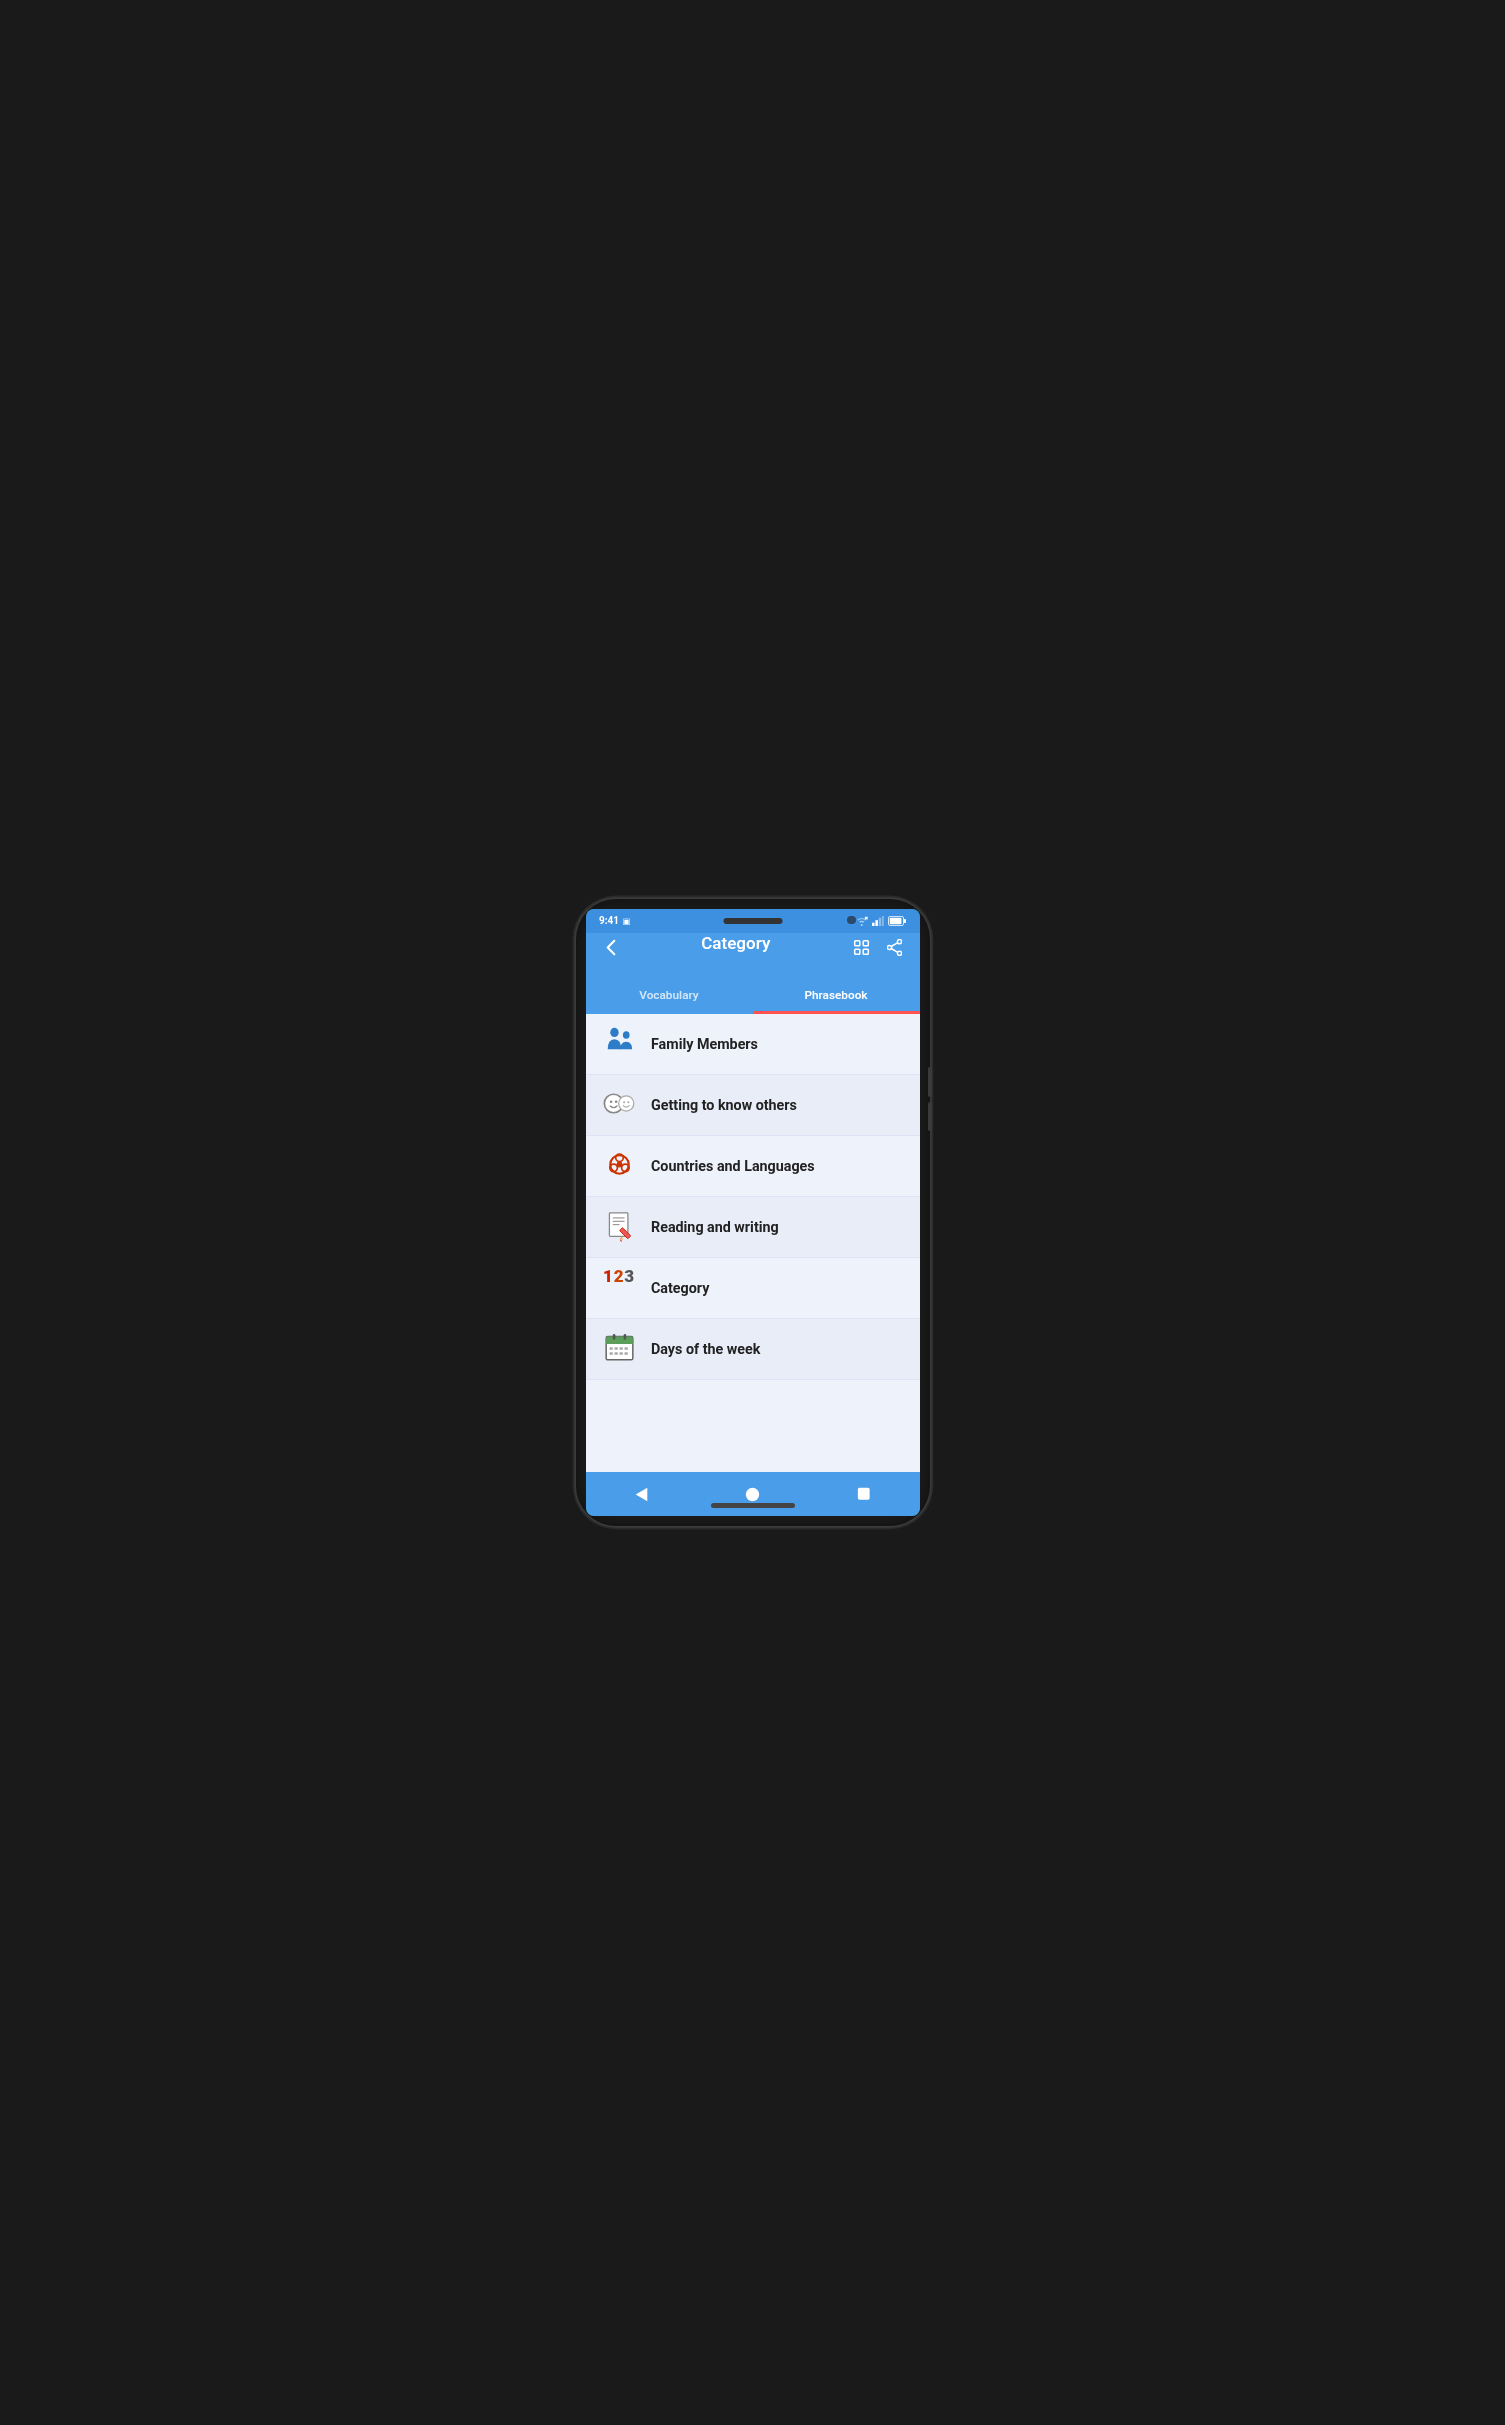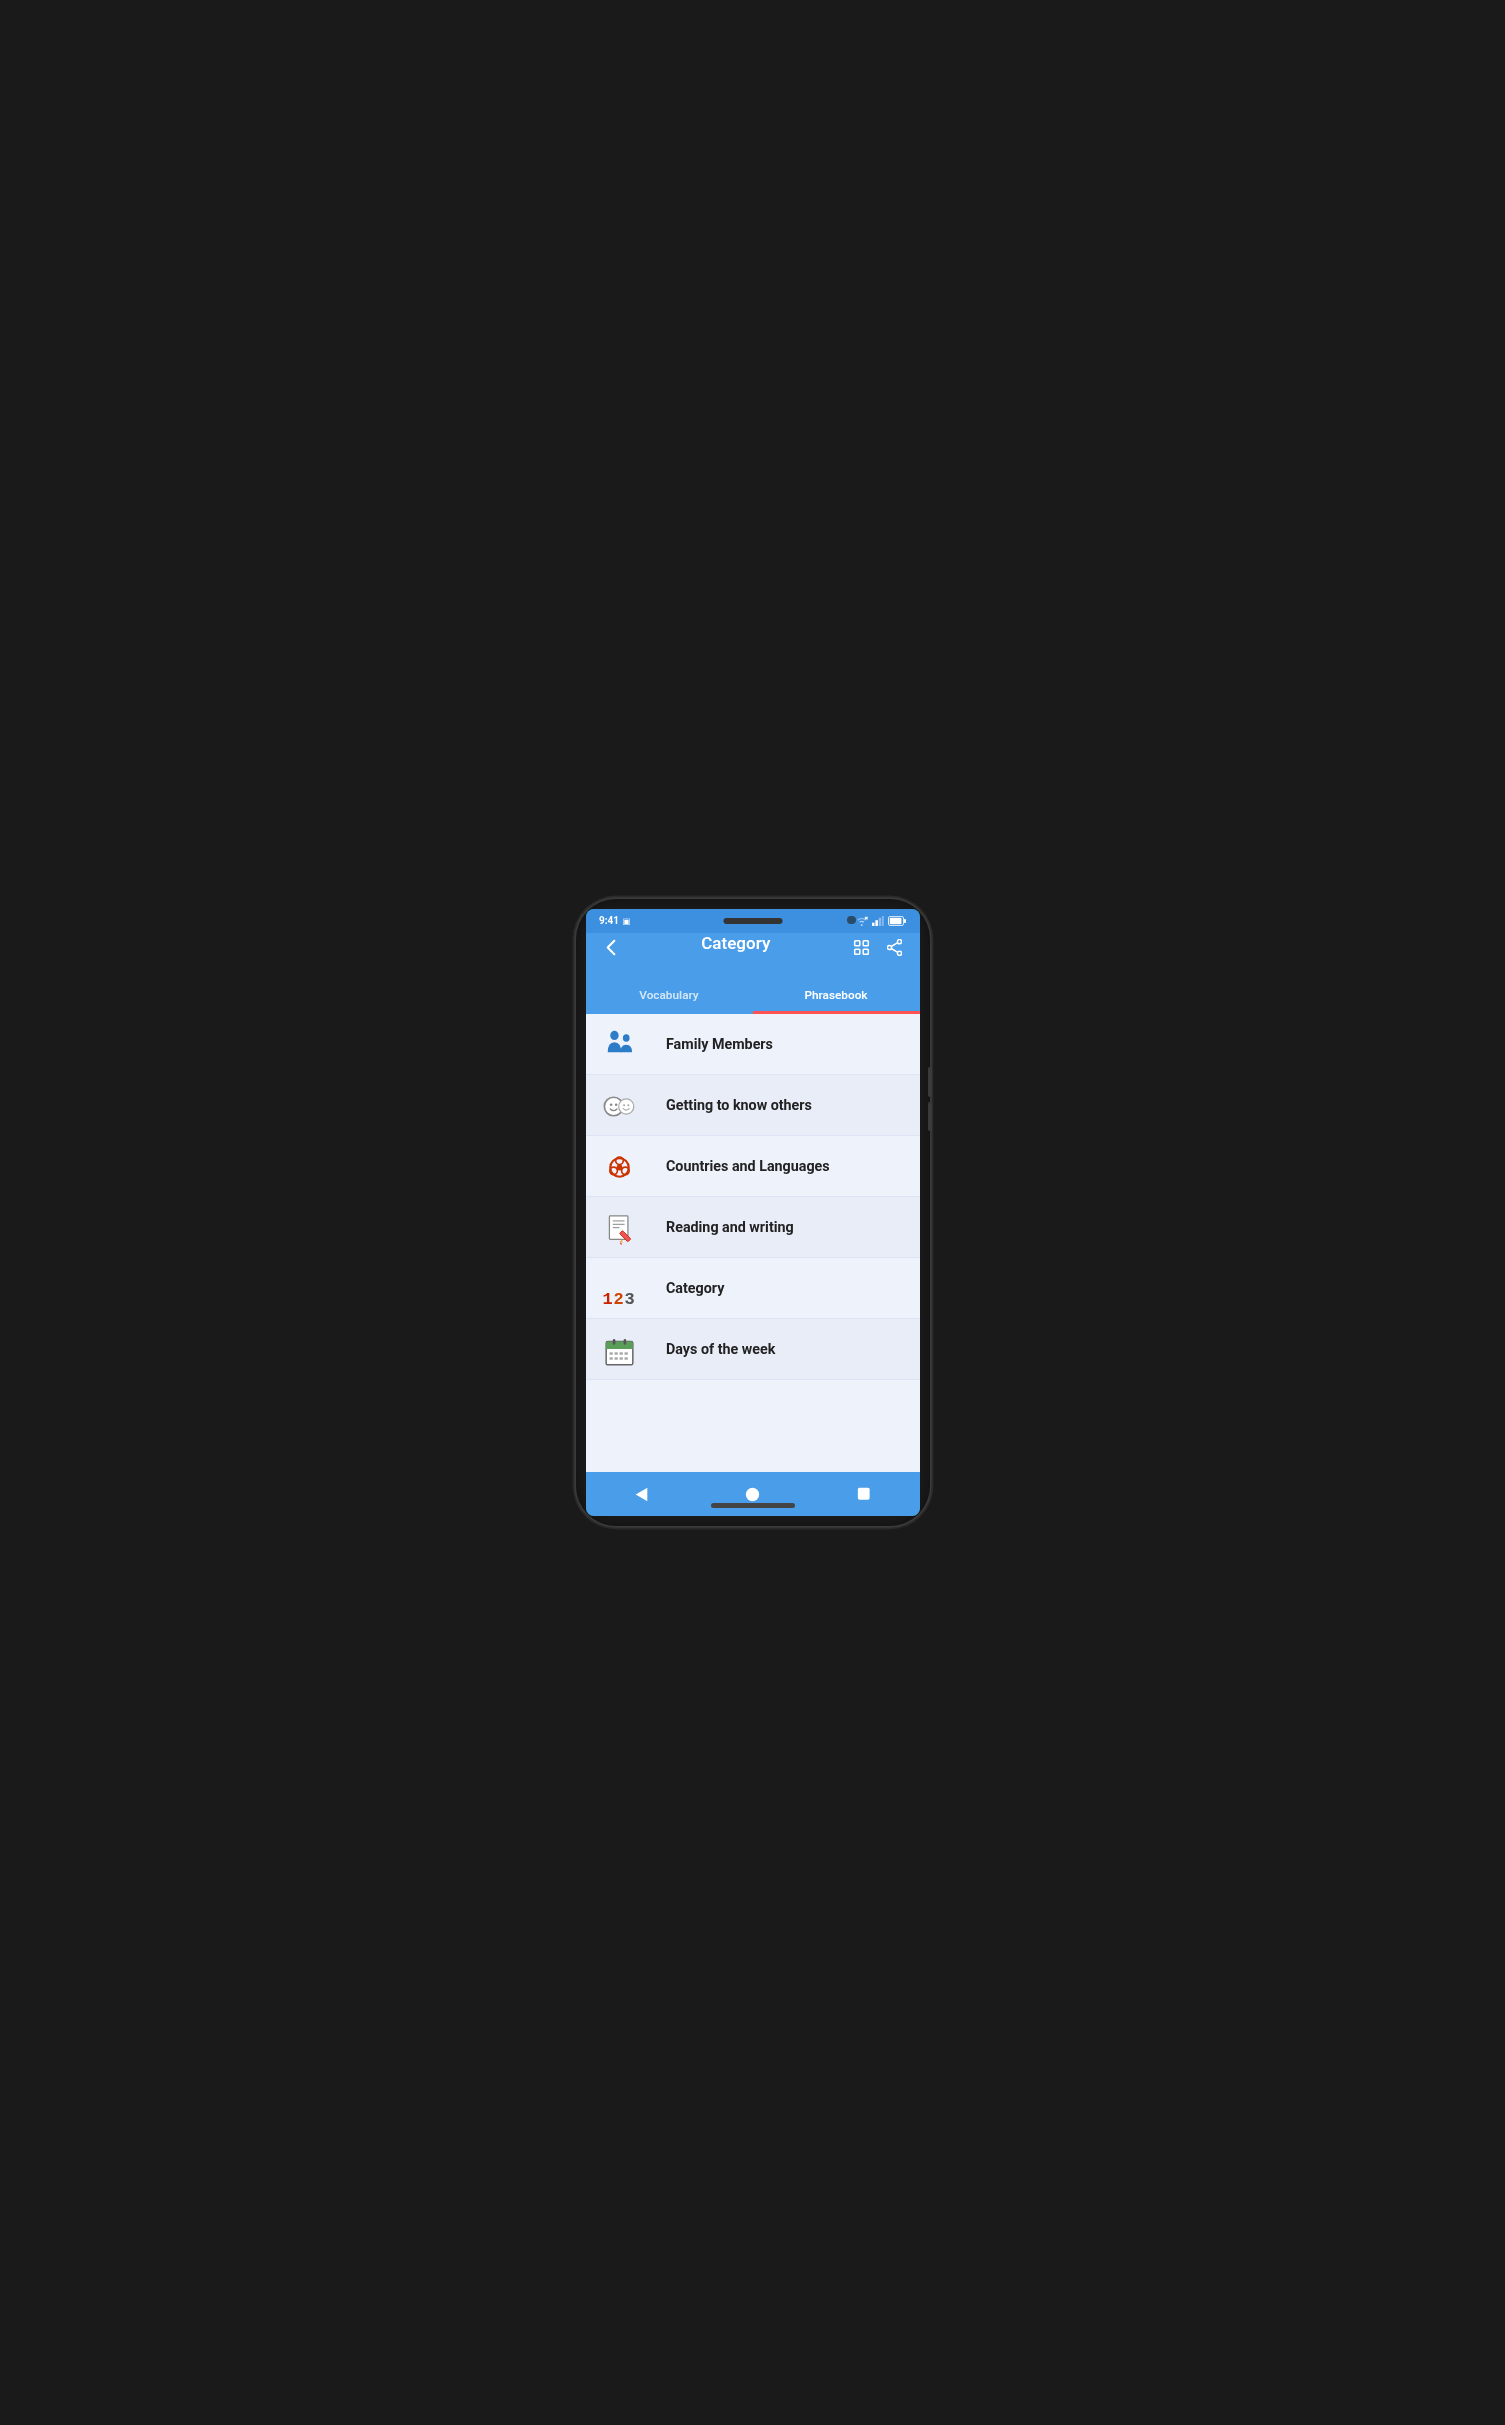--- a/index.html
+++ b/index.html
@@ -177,26 +177,25 @@
       border-bottom: 0.8px solid #dde4f5;
       cursor: pointer;
     }
     .list-item:nth-child(even) {
       background: #e8edf8;
     }
     .list-item-icon {
       width: 40px;
       height: 40px;
       display: flex;
-      align-items: flex-end;
+      align-items: flex-start;
       justify-content: center;
       flex-shrink: 0;
-      margin-right: 27px;
+      margin-right: 12px;
       font-size: 27px;
-      font-family: Liberation Mono, monospace;
     }
     .list-item-text {
       font-size: 14.3px;
       color: #222;
       font-weight: 700;
     }
 
     
     .bottom-nav {
       background: #4a9de8;

